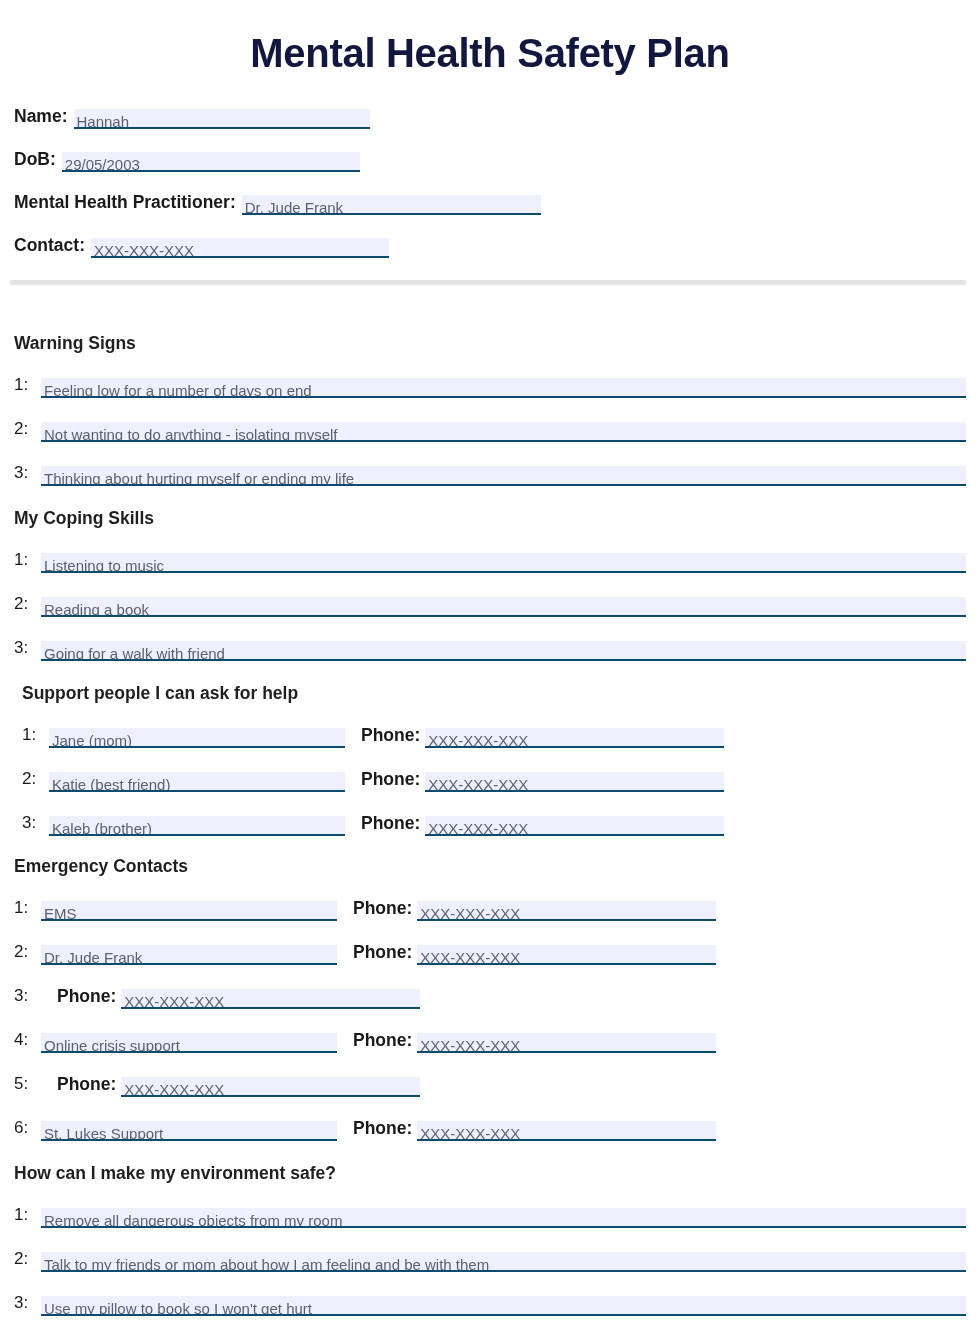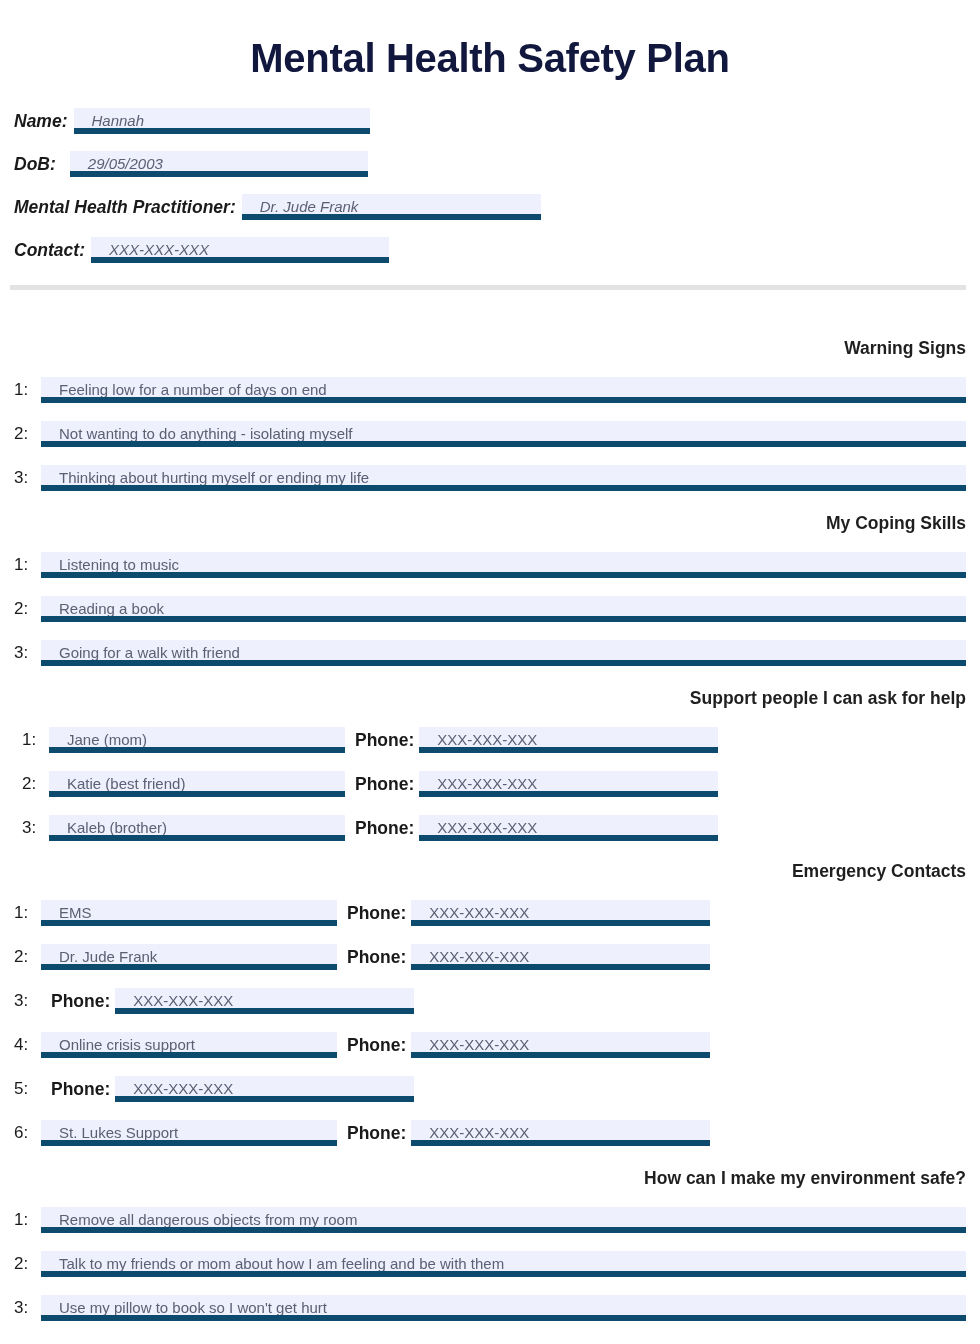--- a/index.html
+++ b/index.html
@@ -19,60 +19,59 @@
   .page {
     width: 980px;
     height: 1344px;
     box-sizing: border-box;
     padding: 0 14px;
     position: relative;
   }
 
   
   .doc-title {
-    margin: 0;
-    padding-top: 34px;
+    margin: 8px;
+    padding-top: 21px;
     text-align: center;
     font-size: 40px;
     line-height: 48px;
     font-weight: bold;
     letter-spacing: -0.3px;
     color: #11173d;
   }
 
   
   .header-block {
     margin-top: 21px;
-    font-style: italic;
   }
   .hdr-row {
     display: flex;
     align-items: flex-end;
     height: 31px;
     margin-bottom: 12px;
   }
   .hdr-label {
     font-size: 17.5px;
     font-weight: bold;
     color: #1a1a1a;
     white-space: nowrap;
     line-height: 22px;
     padding-bottom: 2px;
   }
 
   
   .field {
     background: #eef0fd;
-    border-bottom: 6px solid #0c4a6e;
+    border-bottom: 2px solid #0c4a6e;
     font-size: 15px;
     line-height: 21px;
     color: #5b6073;
-    padding: 2px 3px 1px 18px;
+    padding: 2px 3px 1px 3px;
     box-sizing: border-box;
-    height: 26px;
+    height: 20px;
     white-space: nowrap;
     overflow: hidden;
     position: relative;
   }
   
   .field::after {
     content: "";
     position: absolute;
     left: 0; right: 0; bottom: -2px;
     height: 2px;
@@ -80,42 +79,41 @@
       to right,
       rgba(255,255,255,0) 0px,
       rgba(255,255,255,0) 62px,
       rgba(190,190,200,0.95) 62px,
       rgba(190,190,200,0.95) 68px
     );
     pointer-events: none;
   }
 
   .field-name    { width: 296px; margin-left: 6px; }
-  .field-dob     { width: 298px; margin-left: 14px; }
+  .field-dob     { width: 298px; margin-left: 6px; }
   .field-prac    { width: 299px; margin-left: 6px; }
   .field-contact { width: 298px; margin-left: 6px; }
 
   
   .divider {
     margin-top: 22px;
     margin-left: -4px;
     width: 956px;
     height: 5px;
     background: #e3e3e3;
   }
 
   
   .section { margin-top: 0; }
   .section-title {
     font-size: 17.5px;
     font-weight: bold;
     color: #1f1f1f;
     margin: 0;
     line-height: 22px;
-    text-align: right;
   }
   .sec-warning  { padding-top: 47px; }
   .sec-coping   { padding-top: 21px; }
   .sec-support  { padding-top: 21px; margin-left: 8px; }
   .sec-emerg    { padding-top: 19px; }
   .sec-env      { padding-top: 21px; }
 
   .row {
     display: flex;
     align-items: flex-end;
@@ -133,21 +131,21 @@
   }
   .field-wide { flex: 1 1 auto; width: 894px; }
 
   
   .field-person { width: 296px; flex: 0 0 296px; }
   .phone-label {
     font-size: 17.5px;
     font-weight: bold;
     color: #1a1a1a;
     line-height: 22px;
-    padding: 0 5px 2px 10px;
+    padding: 0 5px 2px 16px;
     white-space: nowrap;
   }
   .field-phone { width: 299px; flex: 0 0 299px; }
 </style>
 </head>
 <body>
 
 <div class="page">
 
   <h1 class="doc-title">Mental Health Safety Plan</h1>

